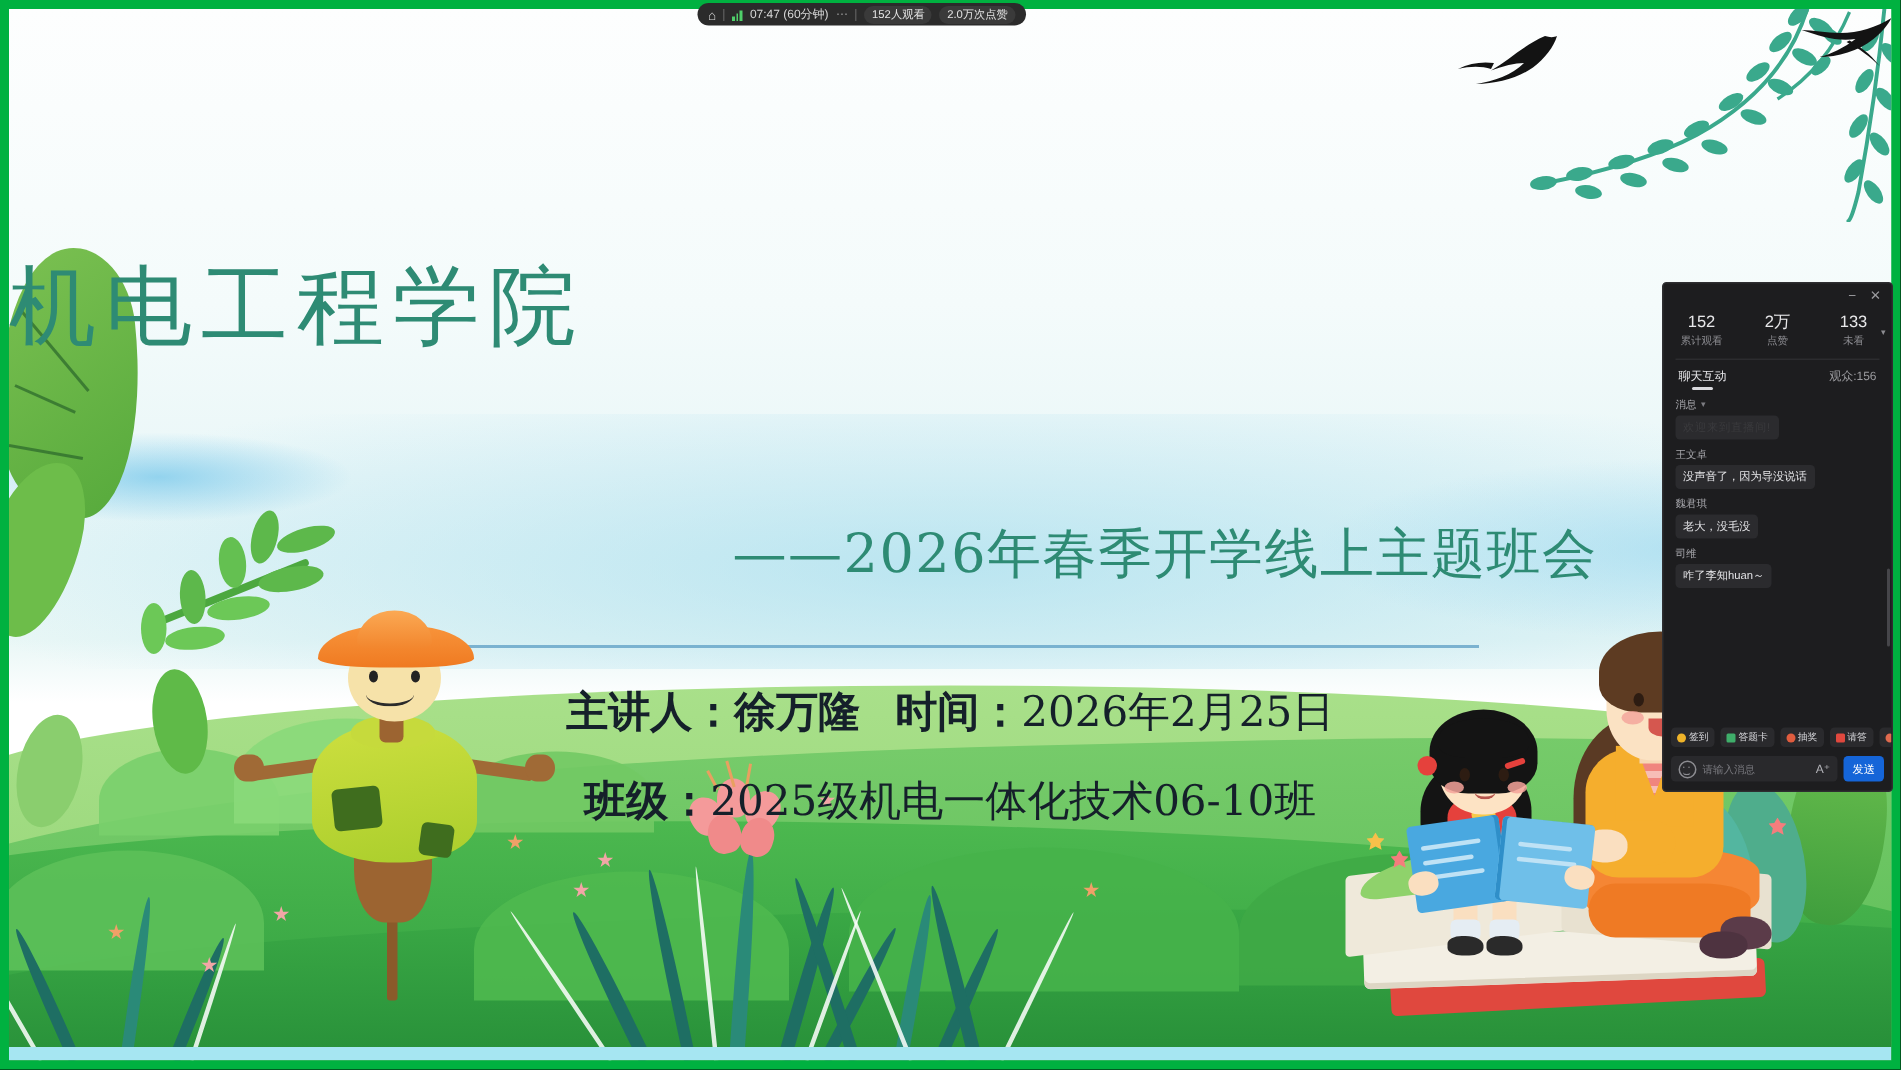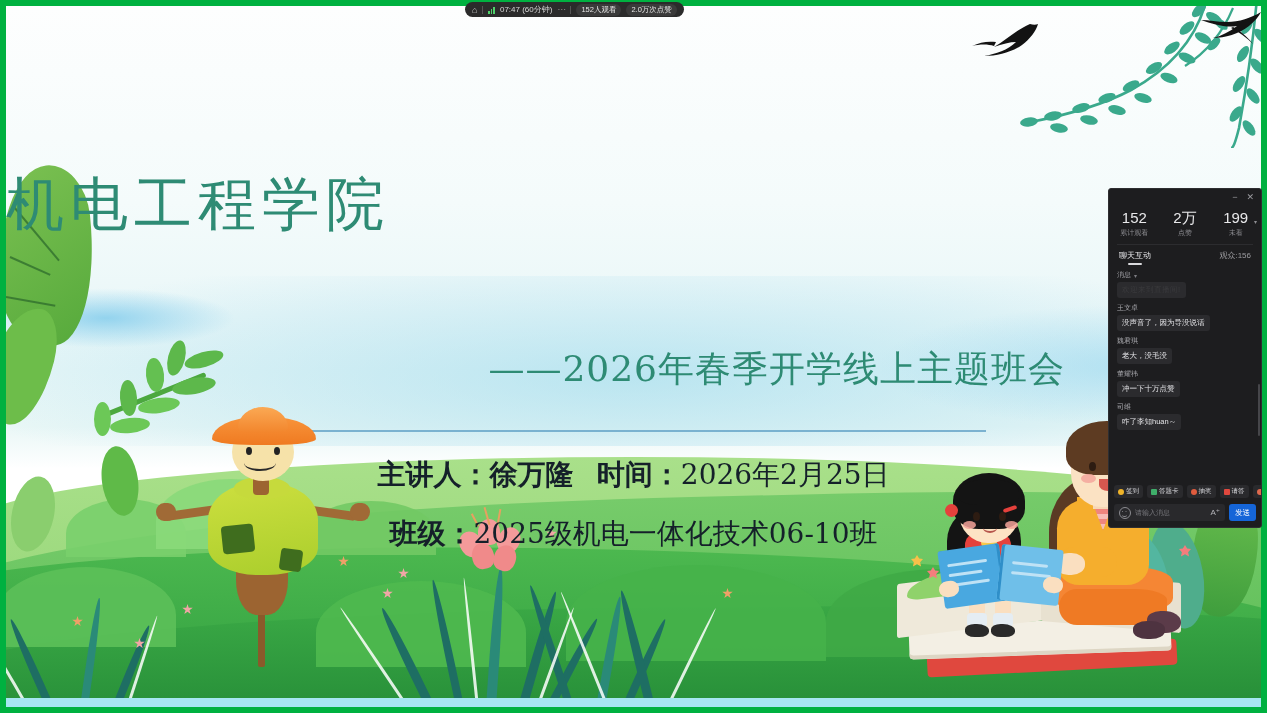--- a/index.html
+++ b/index.html
@@ -93,21 +93,21 @@
   .bars-icon i{display:block;width:1.5px;background:#4fd06a;}
 
   
   #chat{position:absolute;left:1108px;top:188px;width:152px;height:338px;
     background:#1d1d1f;border:1px solid #2e2e31;border-radius:3px;
     color:#cfcfd2;font-size:7.5px;z-index:65;display:flex;flex-direction:column;overflow:hidden;}
   #chat .winbar{height:16px;display:flex;justify-content:flex-end;align-items:center;gap:9px;padding-right:7px;color:#9b9b9f;}
   #chat .winbar span{cursor:pointer;font-size:9px;line-height:1;}
   #chat .stats{display:flex;padding:3px 0 6px;}
   #chat .stat{flex:1;text-align:center;}
-  #chat .stat .num{font-size:15px;color:#e8e8ea;line-height:1.35;text-align:center;}
+  #chat .stat .num{font-size:11px;color:#e8e8ea;line-height:1.35;text-align:center;}
   #chat .stat .lbl{font-size:7px;color:#8d8d92;line-height:1.4;}
   #chat .hr{height:1px;background:#2c2c2f;margin:0 8px;}
   #chat .tabs{display:flex;align-items:center;padding:5px 10px 3px;}
   #chat .tab{font-size:8px;color:#e9e9ec;position:relative;}
   #chat .tab.active::after{content:"";position:absolute;left:50%;transform:translateX(-50%);
     bottom:-4px;width:14px;height:2px;background:#d9d9dd;border-radius:1px;}
   #chat .tab.right{margin-left:auto;color:#9b9b9f;}
   #chat .msgs{flex:1;overflow:hidden;padding:6px 8px 2px;position:relative;}
   #chat .mrow{margin-bottom:5px;}
   #chat .mname{color:#a9a9ae;font-size:7px;margin-bottom:2px;display:flex;align-items:center;gap:3px;}
@@ -503,21 +503,21 @@
     <div class="stats">
       <div class="stat">
         <div class="num">152</div>
         <div class="lbl">累计观看</div>
       </div>
       <div class="stat">
         <div class="num">2万</div>
         <div class="lbl">点赞</div>
       </div>
       <div class="stat" style="position:relative;">
-        <div class="num">199</div>
+        <div class="num">133</div>
         <div class="lbl">未看</div>
         <span style="position:absolute;right:4px;top:10px;font-size:6px;color:#8d8d92;">▾</span>
       </div>
     </div>
 
     <div class="hr"></div>
 
     <div class="tabs">
       <div class="tab active">聊天互动</div>
       <div class="tab right">观众:156</div>
@@ -533,24 +533,20 @@
       </div>
       <div class="mrow">
         <div class="mname">王文卓</div>
         <div class="bubble">没声音了，因为导没说话</div>
       </div>
       <div class="mrow">
         <div class="mname">魏君琪</div>
         <div class="bubble">老大，没毛没</div>
       </div>
       <div class="mrow">
-        <div class="mname">董耀祎</div>
-        <div class="bubble">冲一下十万点赞</div>
-      </div>
-      <div class="mrow">
         <div class="mname">司维</div>
         <div class="bubble">咋了李知huan～</div>
       </div>
       <div class="scrollbar"></div>
     </div>
 
     <div class="toolrow">
       <div class="tool">
         <span class="dot" style="background:#f0b429;"></span>
         <span>签到</span>

